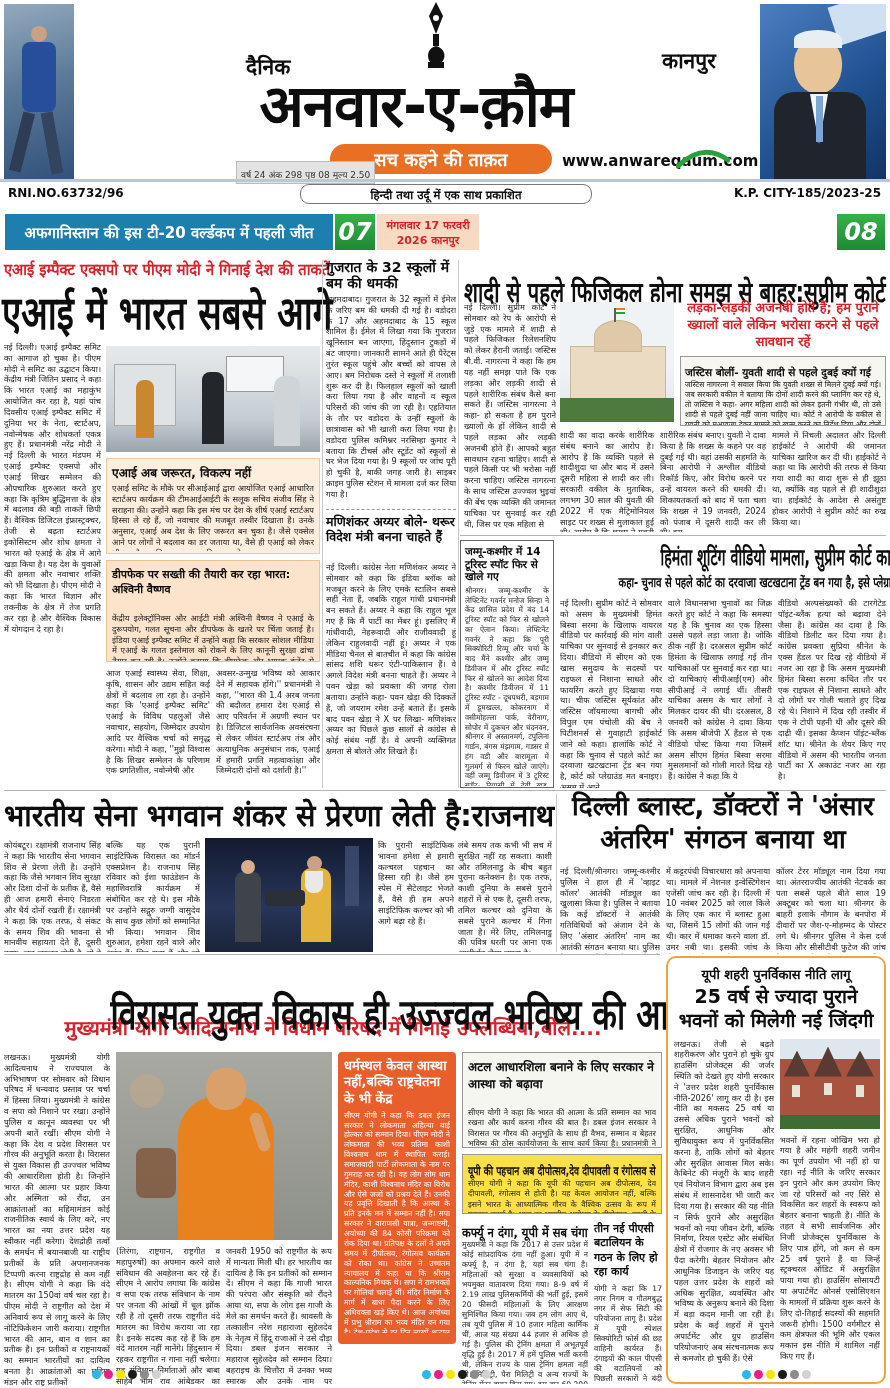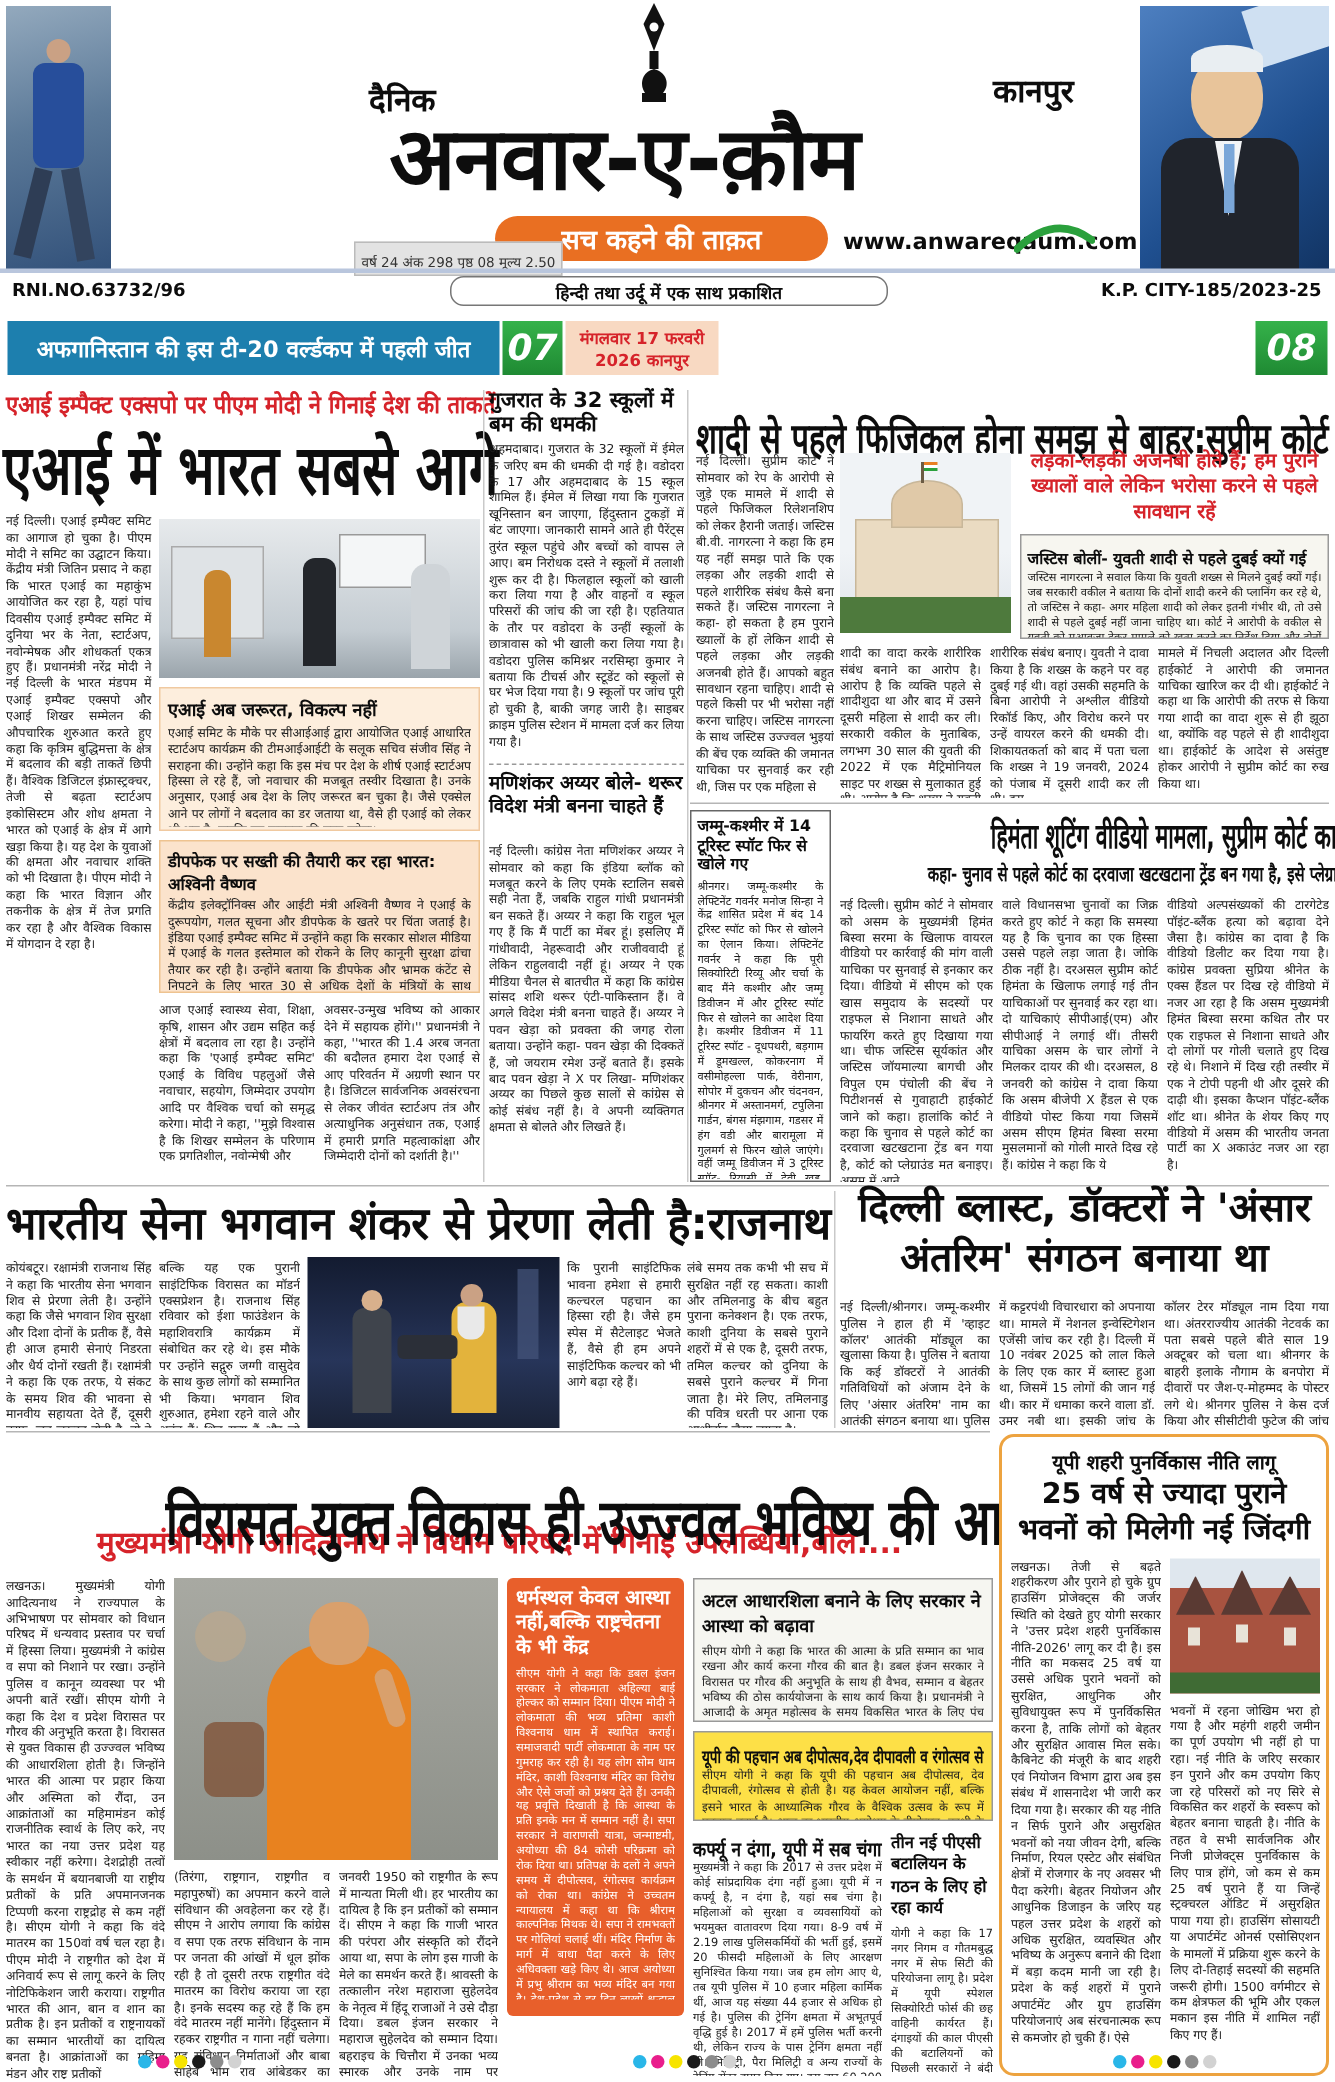--- a/index.html
+++ b/index.html
@@ -103,21 +103,21 @@
     <div class="abs" style="left:168px;top:30px;width:26px;height:70px;background:#cfd4d8;border-radius:10px 10px 0 0"></div>
     <div class="abs" style="left:30px;top:34px;width:18px;height:58px;background:#c9872f;border-radius:8px 8px 0 0"></div>
   </div>
 
   <div class="boxed" style="left:106px;top:458px;width:214px;height:96px;background:#fdeedd;border:1px solid #f0c9a0;padding:5px">
     <div class="hd" style="font-size:12px;margin-bottom:2px">एआई अब जरूरत, विकल्प नहीं</div>
     <div class="bt" style="height:68px">एआई समिट के मौके पर सीआईआई द्वारा आयोजित एआई आधारित स्टार्टअप कार्यक्रम की टीमआईआईटी के सलूक सचिव संजीव सिंह ने सराहना की। उन्होंने कहा कि इस मंच पर देश के शीर्ष एआई स्टार्टअप हिस्सा ले रहे हैं, जो नवाचार की मजबूत तस्वीर दिखाता है। उनके अनुसार, एआई अब देश के लिए जरूरत बन चुका है। जैसे एक्सेल आने पर लोगों ने बदलाव का डर जताया था, वैसे ही एआई को लेकर भी भ्रम है, जबकि यह मानवता की मदद करेगा।</div>
   </div>
 
   <div class="boxed" style="left:106px;top:560px;width:214px;height:102px;background:#fbe3cc;border:1px solid #eec390;padding:5px">
-    <div class="hd" style="font-size:11px;margin-bottom:2px">डीपफेक पर सख्ती की तैयारी कर रहा भारत: अश्विनी वैष्णव</div>
+    <div class="hd" style="font-size:11px;margin-bottom:17px">डीपफेक पर सख्ती की तैयारी कर रहा भारत: अश्विनी वैष्णव</div>
     <div class="bt" style="height:74px">केंद्रीय इलेक्ट्रॉनिक्स और आईटी मंत्री अश्विनी वैष्णव ने एआई के दुरूपयोग, गलत सूचना और डीपफेक के खतरे पर चिंता जताई है। इंडिया एआई इम्पैक्ट समिट में उन्होंने कहा कि सरकार सोशल मीडिया में एआई के गलत इस्तेमाल को रोकने के लिए कानूनी सुरक्षा ढांचा तैयार कर रही है। उन्होंने बताया कि डीपफेक और भ्रामक कंटेंट से निपटने के लिए भारत 30 से अधिक देशों के मंत्रियों के साथ तकनीकी और कानूनी समाधान पर बातचीत कर रहा है। सरकार एआई से बने कंटेंट पर वॉटरमार्क और लेबल अनिवार्य करने के लिए सख्त नियम लाने की दिशा में काम कर रही है।</div>
   </div>
 
   <div class="abs bt" style="left:106px;top:668px;width:104px;height:120px">आज एआई स्वास्थ्य सेवा, शिक्षा, कृषि, शासन और उद्यम सहित कई क्षेत्रों में बदलाव ला रहा है। उन्होंने कहा कि 'एआई इम्पैक्ट समिट' एआई के विविध पहलुओं जैसे नवाचार, सहयोग, जिम्मेदार उपयोग आदि पर वैश्विक चर्चा को समृद्ध करेगा। मोदी ने कहा, ''मुझे विश्वास है कि शिखर सम्मेलन के परिणाम एक प्रगतिशील, नवोन्मेषी और</div>
   <div class="abs bt" style="left:216px;top:668px;width:104px;height:120px">अवसर-उन्मुख भविष्य को आकार देने में सहायक होंगे।'' प्रधानमंत्री ने कहा, ''भारत की 1.4 अरब जनता की बदौलत हमारा देश एआई से आए परिवर्तन में अग्रणी स्थान पर है। डिजिटल सार्वजनिक अवसंरचना से लेकर जीवंत स्टार्टअप तंत्र और अत्याधुनिक अनुसंधान तक, एआई में हमारी प्रगति महत्वाकांक्षा और जिम्मेदारी दोनों को दर्शाती है।''</div>
 
   <div class="vrule" style="left:322px;top:260px;height:528px"></div>
   <div class="vrule" style="left:458px;top:260px;height:528px"></div>
 
   <div class="abs hd" style="left:326px;top:259px;width:130px;font-size:14px;line-height:1.15">गुजरात के 32 स्कूलों में बम की धमकी</div>
@@ -214,21 +214,21 @@
 
   <div class="abs bt" style="left:116px;top:1246px;width:104px;height:140px">(तिरंगा, राष्ट्रगान, राष्ट्रगीत व महापुरुषों) का अपमान करने वाले संविधान की अवहेलना कर रहे हैं। सीएम ने आरोप लगाया कि कांग्रेस व सपा एक तरफ संविधान के नाम पर जनता की आंखों में धूल झोंक रही है तो दूसरी तरफ राष्ट्रगीत वंदे मातरम का विरोध कराया जा रहा है। इनके सदस्य कह रहे हैं कि हम वंदे मातरम नहीं मानेंगे। हिंदुस्तान में रहकर राष्ट्रगीत न गाना नहीं चलेगा। यह संविधान निर्माताओं और बाबा साहेब भीम राव आंबेडकर का अपमान है। वंदे मातरम को 24</div>
   <div class="abs bt" style="left:226px;top:1246px;width:106px;height:140px">जनवरी 1950 को राष्ट्रगीत के रूप में मान्यता मिली थी। हर भारतीय का दायित्व है कि इन प्रतीकों को सम्मान दें। सीएम ने कहा कि गाजी भारत की परंपरा और संस्कृति को रौंदने आया था, सपा के लोग इस गाजी के मेले का समर्थन करते हैं। श्रावस्ती के तत्कालीन नरेश महाराजा सुहेलदेव के नेतृत्व में हिंदू राजाओं ने उसे दौड़ा दिया। डबल इंजन सरकार ने महाराज सुहेलदेव को सम्मान दिया। बहराइच के चित्तौरा में उनका भव्य स्मारक और उनके नाम पर विश्वविद्यालय भी बनाया।</div>
 
   <div class="boxed" style="left:338px;top:1052px;width:118px;height:292px;background:#e85f2b;border-radius:4px;padding:6px">
     <div style="color:#fff;font-weight:bold;font-size:13px;line-height:1.25;margin-bottom:4px">धर्मस्थल केवल आस्था नहीं,बल्कि राष्ट्रचेतना के भी केंद्र</div>
     <div class="bt-w" style="height:222px">सीएम योगी ने कहा कि डबल इंजन सरकार ने लोकमाता अहिल्या बाई होल्कर को सम्मान दिया। पीएम मोदी ने लोकमाता की भव्य प्रतिमा काशी विश्वनाथ धाम में स्थापित कराई। समाजवादी पार्टी लोकमाता के नाम पर गुमराह कर रही है। यह लोग सोम धाम मंदिर, काशी विश्वनाथ मंदिर का विरोध और ऐसे जजों को प्रश्रय देते हैं। उनकी यह प्रवृत्ति दिखाती है कि आस्था के प्रति इनके मन में सम्मान नहीं है। सपा सरकार ने वाराणसी यात्रा, जन्माष्टमी, अयोध्या की 84 कोसी परिक्रमा को रोक दिया था। प्रतिपक्ष के दलों ने अपने समय में दीपोत्सव, रंगोत्सव कार्यक्रम को रोका था। कांग्रेस ने उच्चतम न्यायालय में कहा था कि श्रीराम काल्पनिक मिथक थे। सपा ने रामभक्तों पर गोलियां चलाई थीं। मंदिर निर्माण के मार्ग में बाधा पैदा करने के लिए अधिवक्ता खड़े किए थे। आज अयोध्या में प्रभु श्रीराम का भव्य मंदिर बन गया है। देश-प्रदेश से हर दिन लाखों श्रद्धालु जा रहे हैं। धर्मस्थल केवल आस्था नहीं, बल्कि राष्ट्रचेतना के भी केंद्र हैं।</div>
   </div>
 
   <div class="boxed" style="left:462px;top:1052px;width:200px;height:96px;background:#f6f6f1;border:1px solid #999;padding:5px">
-    <div class="hd" style="font-size:12px;margin-bottom:4px">अटल आधारशिला बनाने के लिए सरकार ने आस्था को बढ़ावा</div>
+    <div class="hd" style="font-size:12px;margin-bottom:16px">अटल आधारशिला बनाने के लिए सरकार ने आस्था को बढ़ावा</div>
     <div class="bt" style="font-size:7.8px;height:66px">सीएम योगी ने कहा कि भारत की आत्मा के प्रति सम्मान का भाव रखना और कार्य करना गौरव की बात है। डबल इंजन सरकार ने विरासत पर गौरव की अनुभूति के साथ ही वैभव, सम्मान व बेहतर भविष्य की ठोस कार्ययोजना के साथ कार्य किया है। प्रधानमंत्री ने आजादी के अमृत महोत्सव के समय विकसित भारत के लिए पंच प्रण की बात की थी, उसी से प्रेरणा लेकर हम लोगों ने सशक्त भारत की अटल आधारशिला बनाने के लिए आस्था को बढ़ावा है। प्रयागराज, अयोध्या, काशी, मथुरा-वृंदावन, विंध्याचल, चित्रकूट, शुकतीर्थ, संभल, बरेली, नैमिषारण्य समेत बौद्ध, जैन, सिख व पौराणिक-ऐतिहासिक महत्व से जुड़े तीर्थस्थलों का समग्र विकास किया है।</div>
   </div>
   <div class="boxed" style="left:462px;top:1154px;width:200px;height:60px;background:#fde047;border:1px solid #999;padding:5px">
     <div style="overflow:visible"><span class="fit hd" style="font-size: 12px; transform-origin: 0px 50%; transform: scaleX(0.752);">यूपी की पहचान अब दीपोत्सव,देव दीपावली व रंगोत्सव से</span></div>
     <div class="bt" style="font-size:7.8px;height:36px">सीएम योगी ने कहा कि यूपी की पहचान अब दीपोत्सव, देव दीपावली, रंगोत्सव से होती है। यह केवल आयोजन नहीं, बल्कि इसने भारत के आध्यात्मिक गौरव के वैश्विक उत्सव के रूप में पहचान बनाई है। आज हर भारतीय अयोध्या के दीपोत्सव, काशी के देव दीपावली और मथुरा-वृंदावन के रंगोत्सव से अधिक भाव से जुड़ा है।</div>
   </div>
 
   <div class="abs" style="left:462px;top:1222px;width:126px;overflow:visible">
     <span class="fit hd" style="font-size: 13px; transform-origin: 0px 50%; transform: scaleX(0.881119);">कर्फ्यू न दंगा, यूपी में सब चंगा</span>
   </div>

